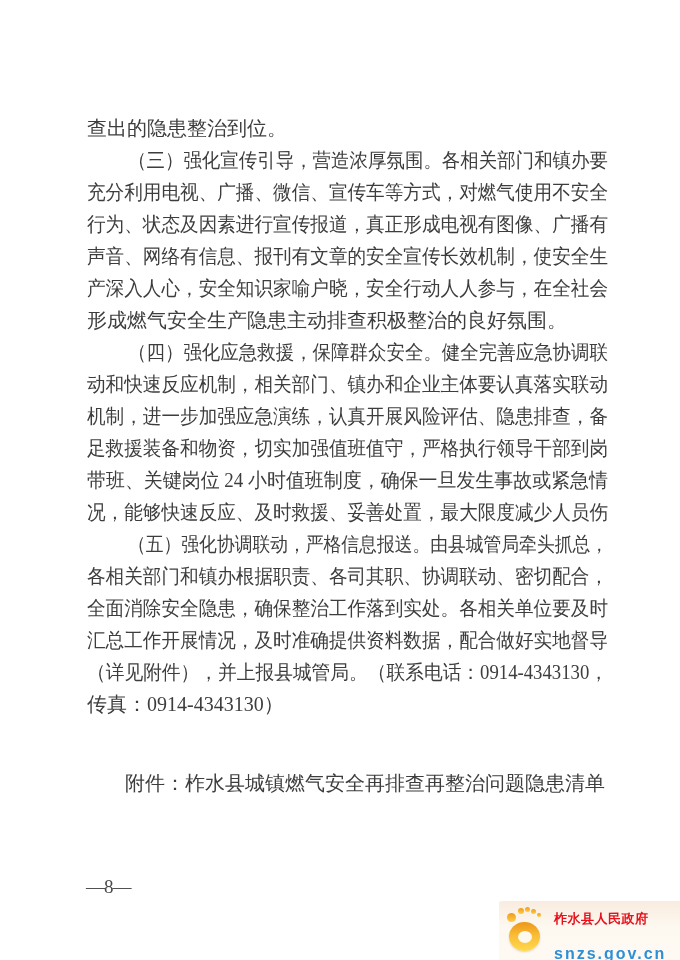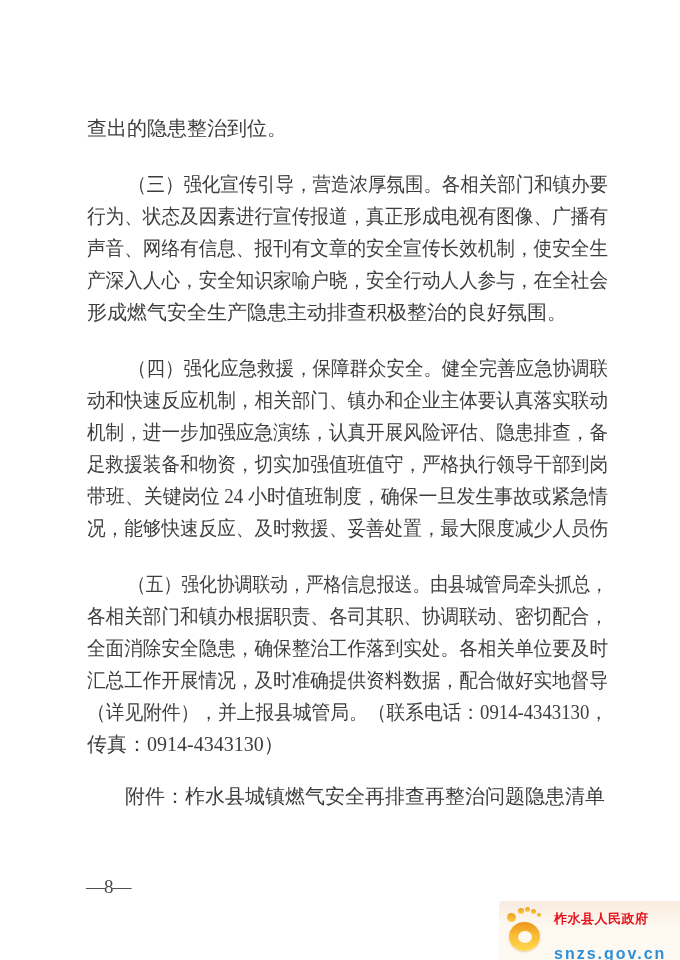--- a/index.html
+++ b/index.html
@@ -23,34 +23,32 @@
     color: #3d3d3d;
     font-size: 20px;
   }
   .line {
     height: 32px;
     line-height: 32px;
     overflow: visible;
   }
   .line.indent {
     padding-left: 41px;
-    margin-top: 24px;
   }
   .fit {
     display: inline-block;
     transform-origin: 0 50%;
     white-space: nowrap;
   }
   .attachment {
-    margin-top: 22px;
+    margin-top: 47px;
     padding-left: 38px;
     height: 32px;
     line-height: 32px;
     white-space: nowrap;
-    font-family: Liberation Mono, monospace;
   }
   .page-number {
     position: absolute;
     left: 86px;
     top: 876px;
     font-size: 19px;
     color: #4a4a4a;
     letter-spacing: -1px;
     white-space: nowrap;
   }
@@ -126,20 +124,21 @@
 </style>
 </head>
 <body>
 
 <div class="page">
 
   <div class="text-block">
     <div class="lines">
         <div class="line"><span class="fit">查出的隐患整治到位。</span></div>
         <div class="line indent"><span class="fit" style="transform: scaleX(0.923077);">（三）强化宣传引导，营造浓厚氛围。各相关部门和镇办要</span></div>
+        <div class="line"><span class="fit" style="transform: scaleX(0.930357);">充分利用电视、广播、微信、宣传车等方式，对燃气使用不安全</span></div>
         <div class="line"><span class="fit" style="transform: scaleX(0.930357);">行为、状态及因素进行宣传报道，真正形成电视有图像、广播有</span></div>
         <div class="line"><span class="fit" style="transform: scaleX(0.930357);">声音、网络有信息、报刊有文章的安全宣传长效机制，使安全生</span></div>
         <div class="line"><span class="fit" style="transform: scaleX(0.930357);">产深入人心，安全知识家喻户晓，安全行动人人参与，在全社会</span></div>
         <div class="line"><span class="fit">形成燃气安全生产隐患主动排查积极整治的良好氛围。</span></div>
         <div class="line indent"><span class="fit" style="transform: scaleX(0.923077);">（四）强化应急救援，保障群众安全。健全完善应急协调联</span></div>
         <div class="line"><span class="fit" style="transform: scaleX(0.930357);">动和快速反应机制，相关部门、镇办和企业主体要认真落实联动</span></div>
         <div class="line"><span class="fit" style="transform: scaleX(0.930357);">机制，进一步加强应急演练，认真开展风险评估、隐患排查，备</span></div>
         <div class="line"><span class="fit" style="transform: scaleX(0.930357);">足救援装备和物资，切实加强值班值守，严格执行领导干部到岗</span></div>
         <div class="line"><span class="fit" style="transform: scaleX(0.947273);">带班、关键岗位 24 小时值班制度，确保一旦发生事故或紧急情</span></div>
         <div class="line"><span class="fit" style="transform: scaleX(0.930357);">况，能够快速反应、及时救援、妥善处置，最大限度减少人员伤</span></div>

